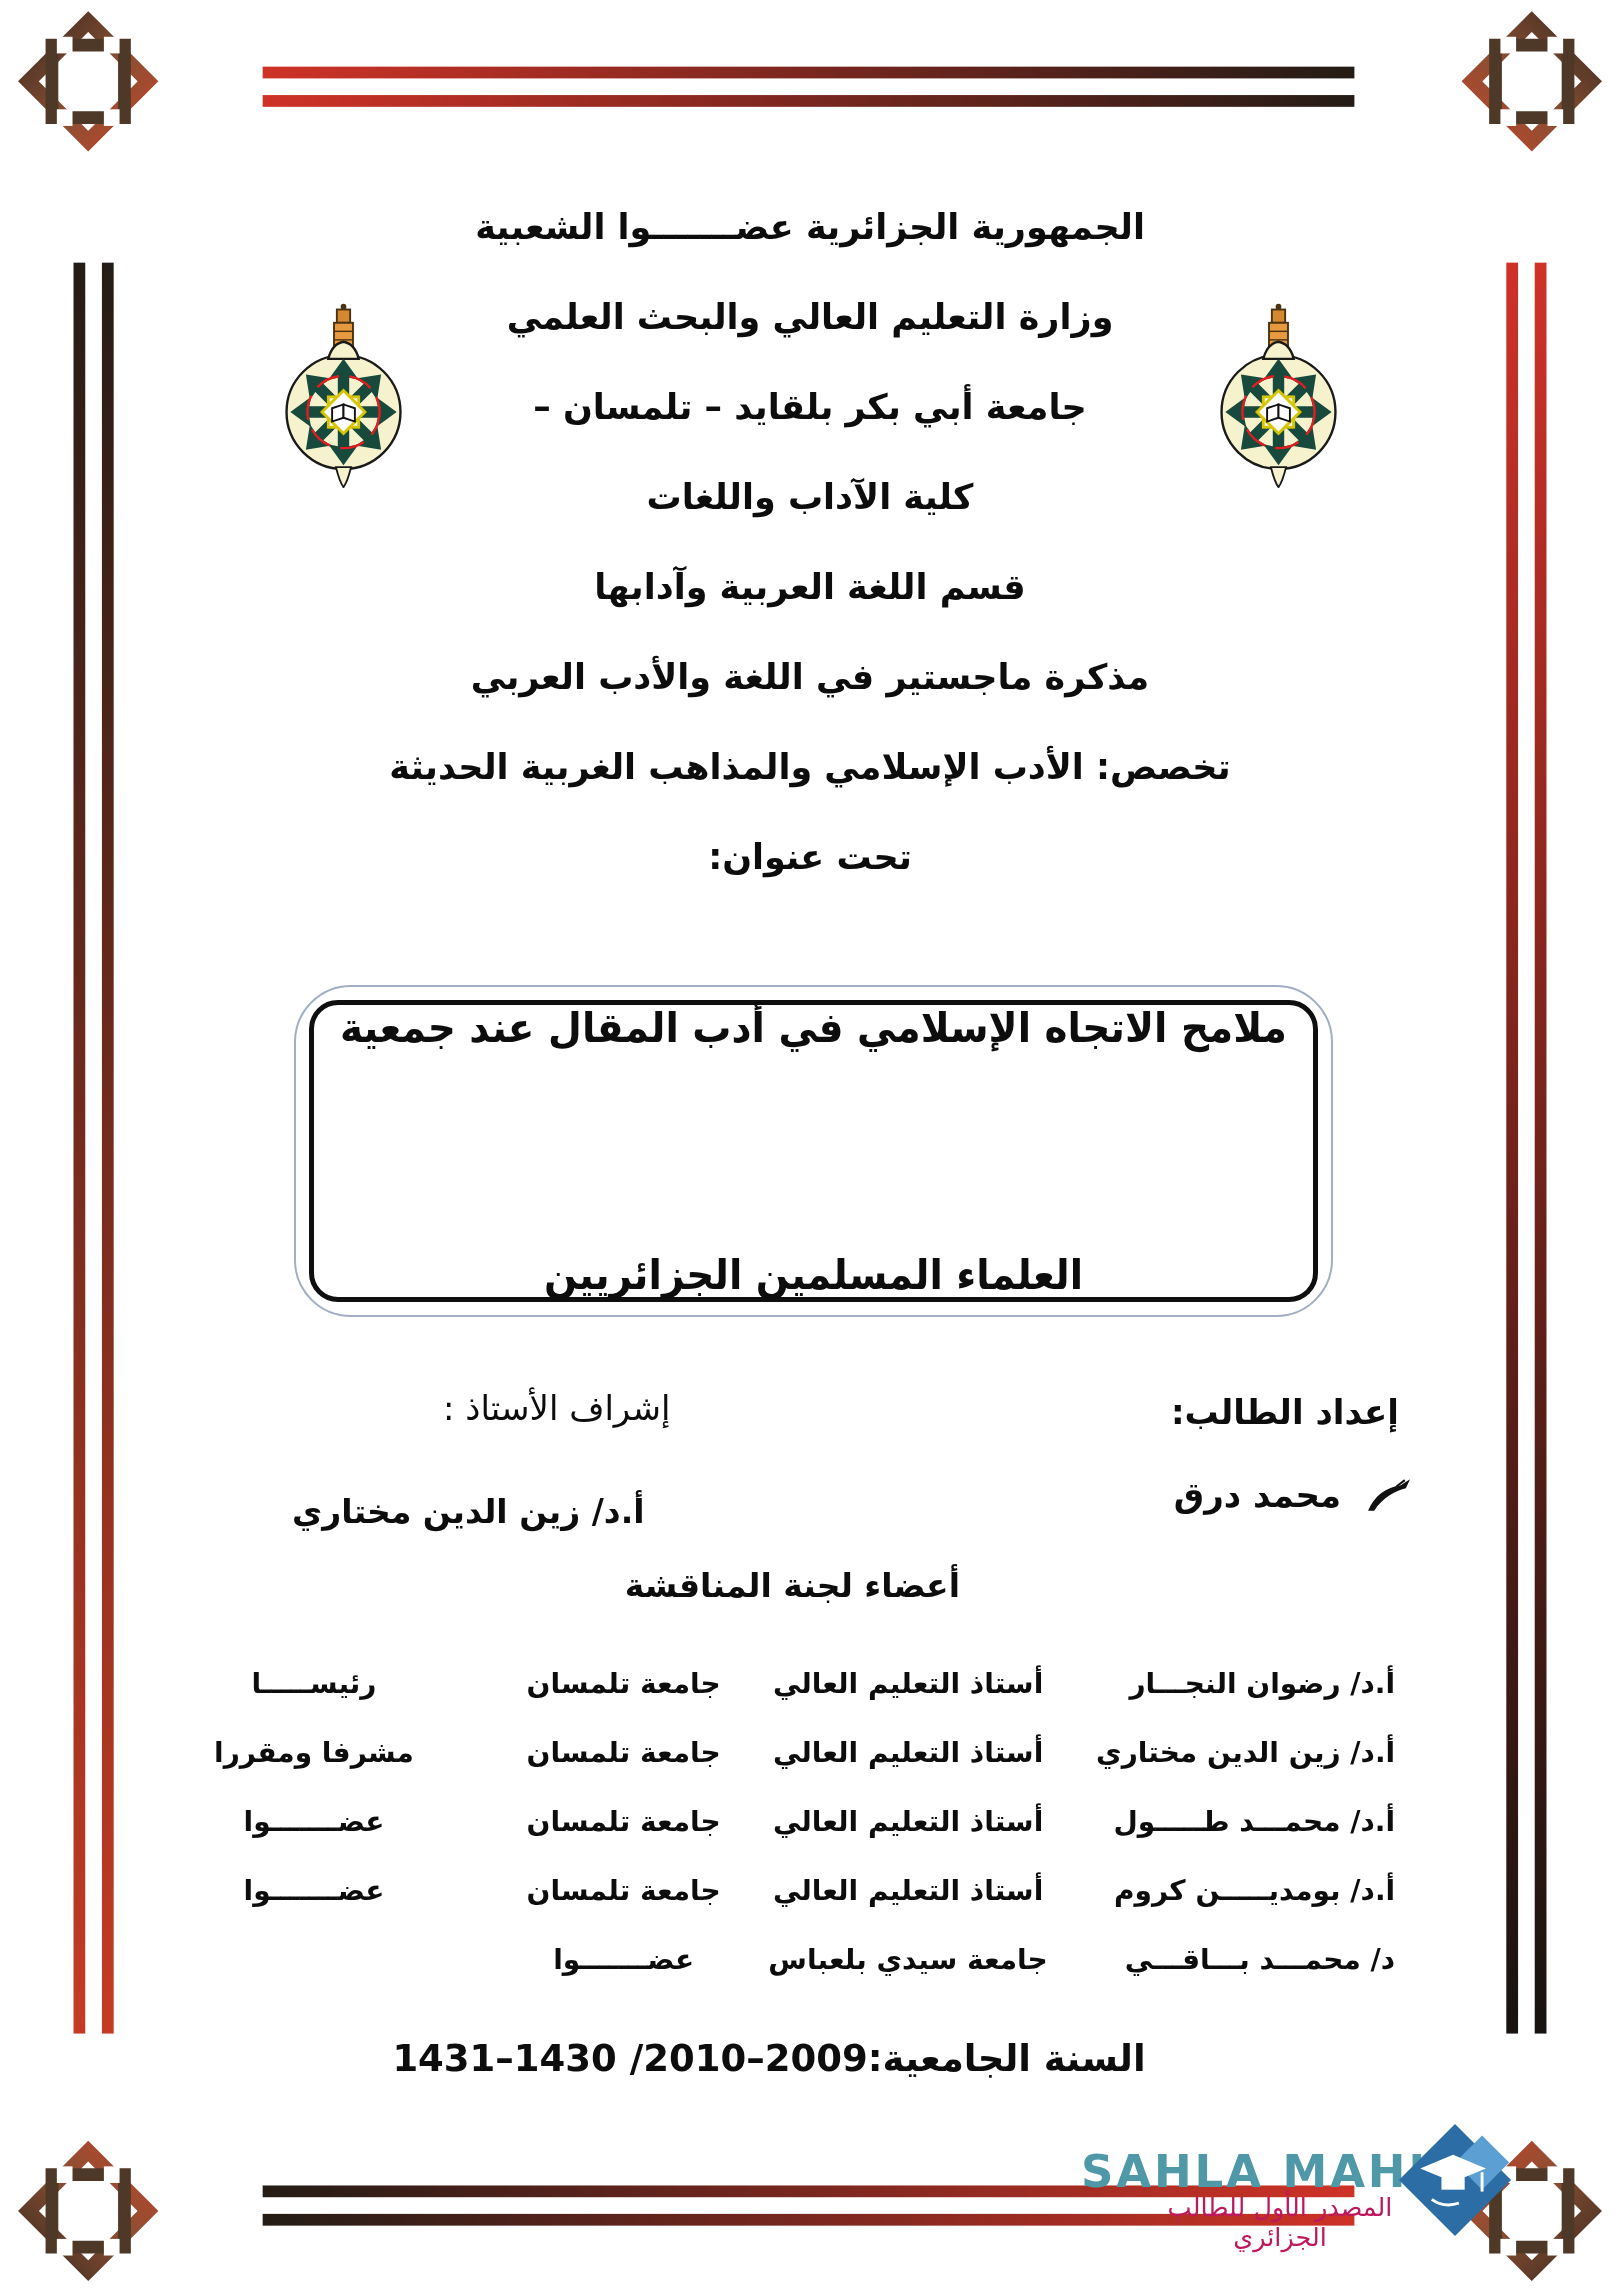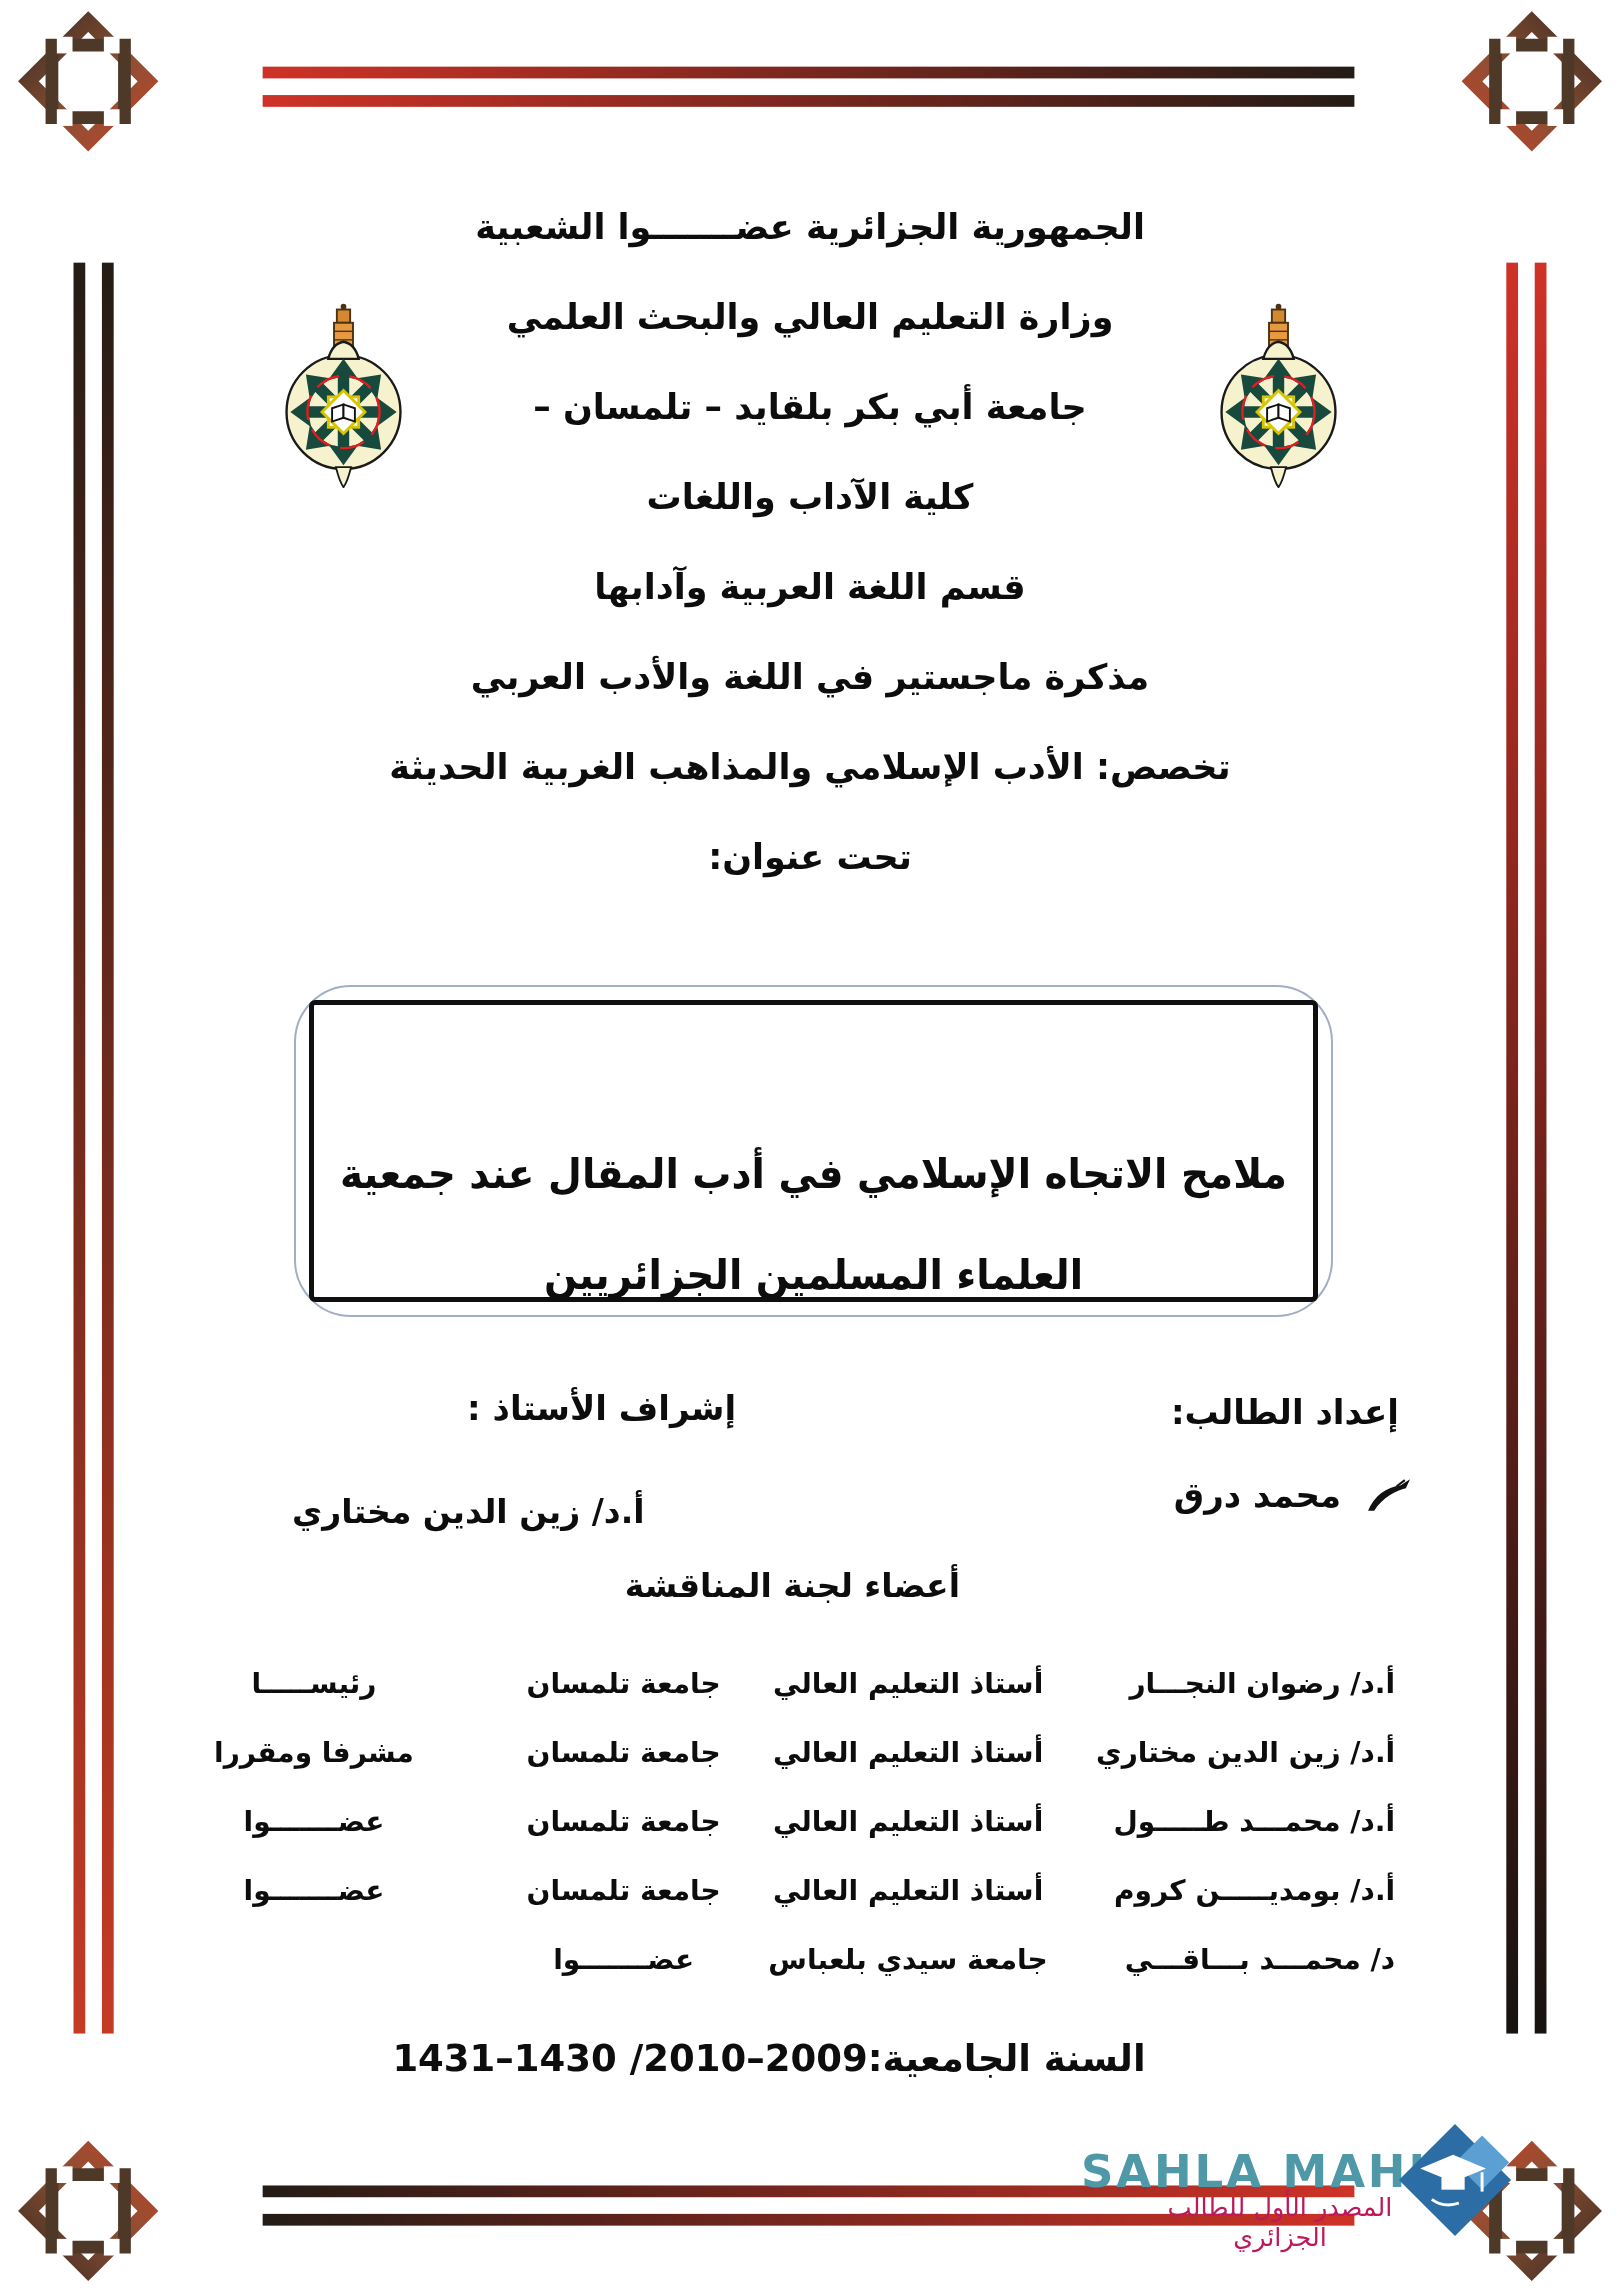--- a/index.html
+++ b/index.html
@@ -28,31 +28,31 @@
   .emblem-left{left:267px;}
   .emblem-right{left:1202px;}
 
   
   .title-box-outer{
     position:absolute;left:294px;top:985px;width:1035px;height:328px;
     border:2.9px solid #a2aec4;border-radius:57px;
   }
   .title-box-inner{
     position:absolute;left:12.7px;top:12.7px;right:12.7px;bottom:12.7px;
-    border:5.9px solid #0f0f0f;border-radius:6px;
-    display:flex;flex-direction:column;justify-content:flex-end;gap:56px;
+    border:5.9px solid #0f0f0f;border-radius:29px;
+    display:flex;flex-direction:column;justify-content:space-between;gap:56px;
     text-align:center;direction:rtl;
   }
   .title-line{font-size:39px;font-weight:700;transform:scaleY(1.06);}
 
   
   .prep-label{position:absolute;right:221px;top:1392px;font-size:34px;font-weight:700;direction:rtl;}
   .student-row{position:absolute;right:209px;top:1475px;direction:rtl;
                display:flex;align-items:center;gap:25px;font-size:34px;font-weight:700;}
-  .sup-label{position:absolute;left:443px;top:1388px;font-size:34px;font-weight:700;direction:rtl;margin-left:24px;}
+  .sup-label{position:absolute;left:443px;top:1388px;font-size:34px;font-weight:400;direction:rtl;}
   .sup-name{position:absolute;left:292px;top:1492px;font-size:33px;font-weight:700;direction:rtl;}
   .pen{width:45px;height:37px;display:block;}
 
   
   .committee-heading{position:absolute;left:0;right:0;top:1566px;text-align:center;
                      font-size:33px;font-weight:700;direction:rtl;transform:translateX(-17.6px);}
   .committee-table{
     position:absolute;left:137px;top:1649px;width:1264px;direction:rtl;
     display:grid;grid-template-columns:27% 24% 21% 28%;
   }

